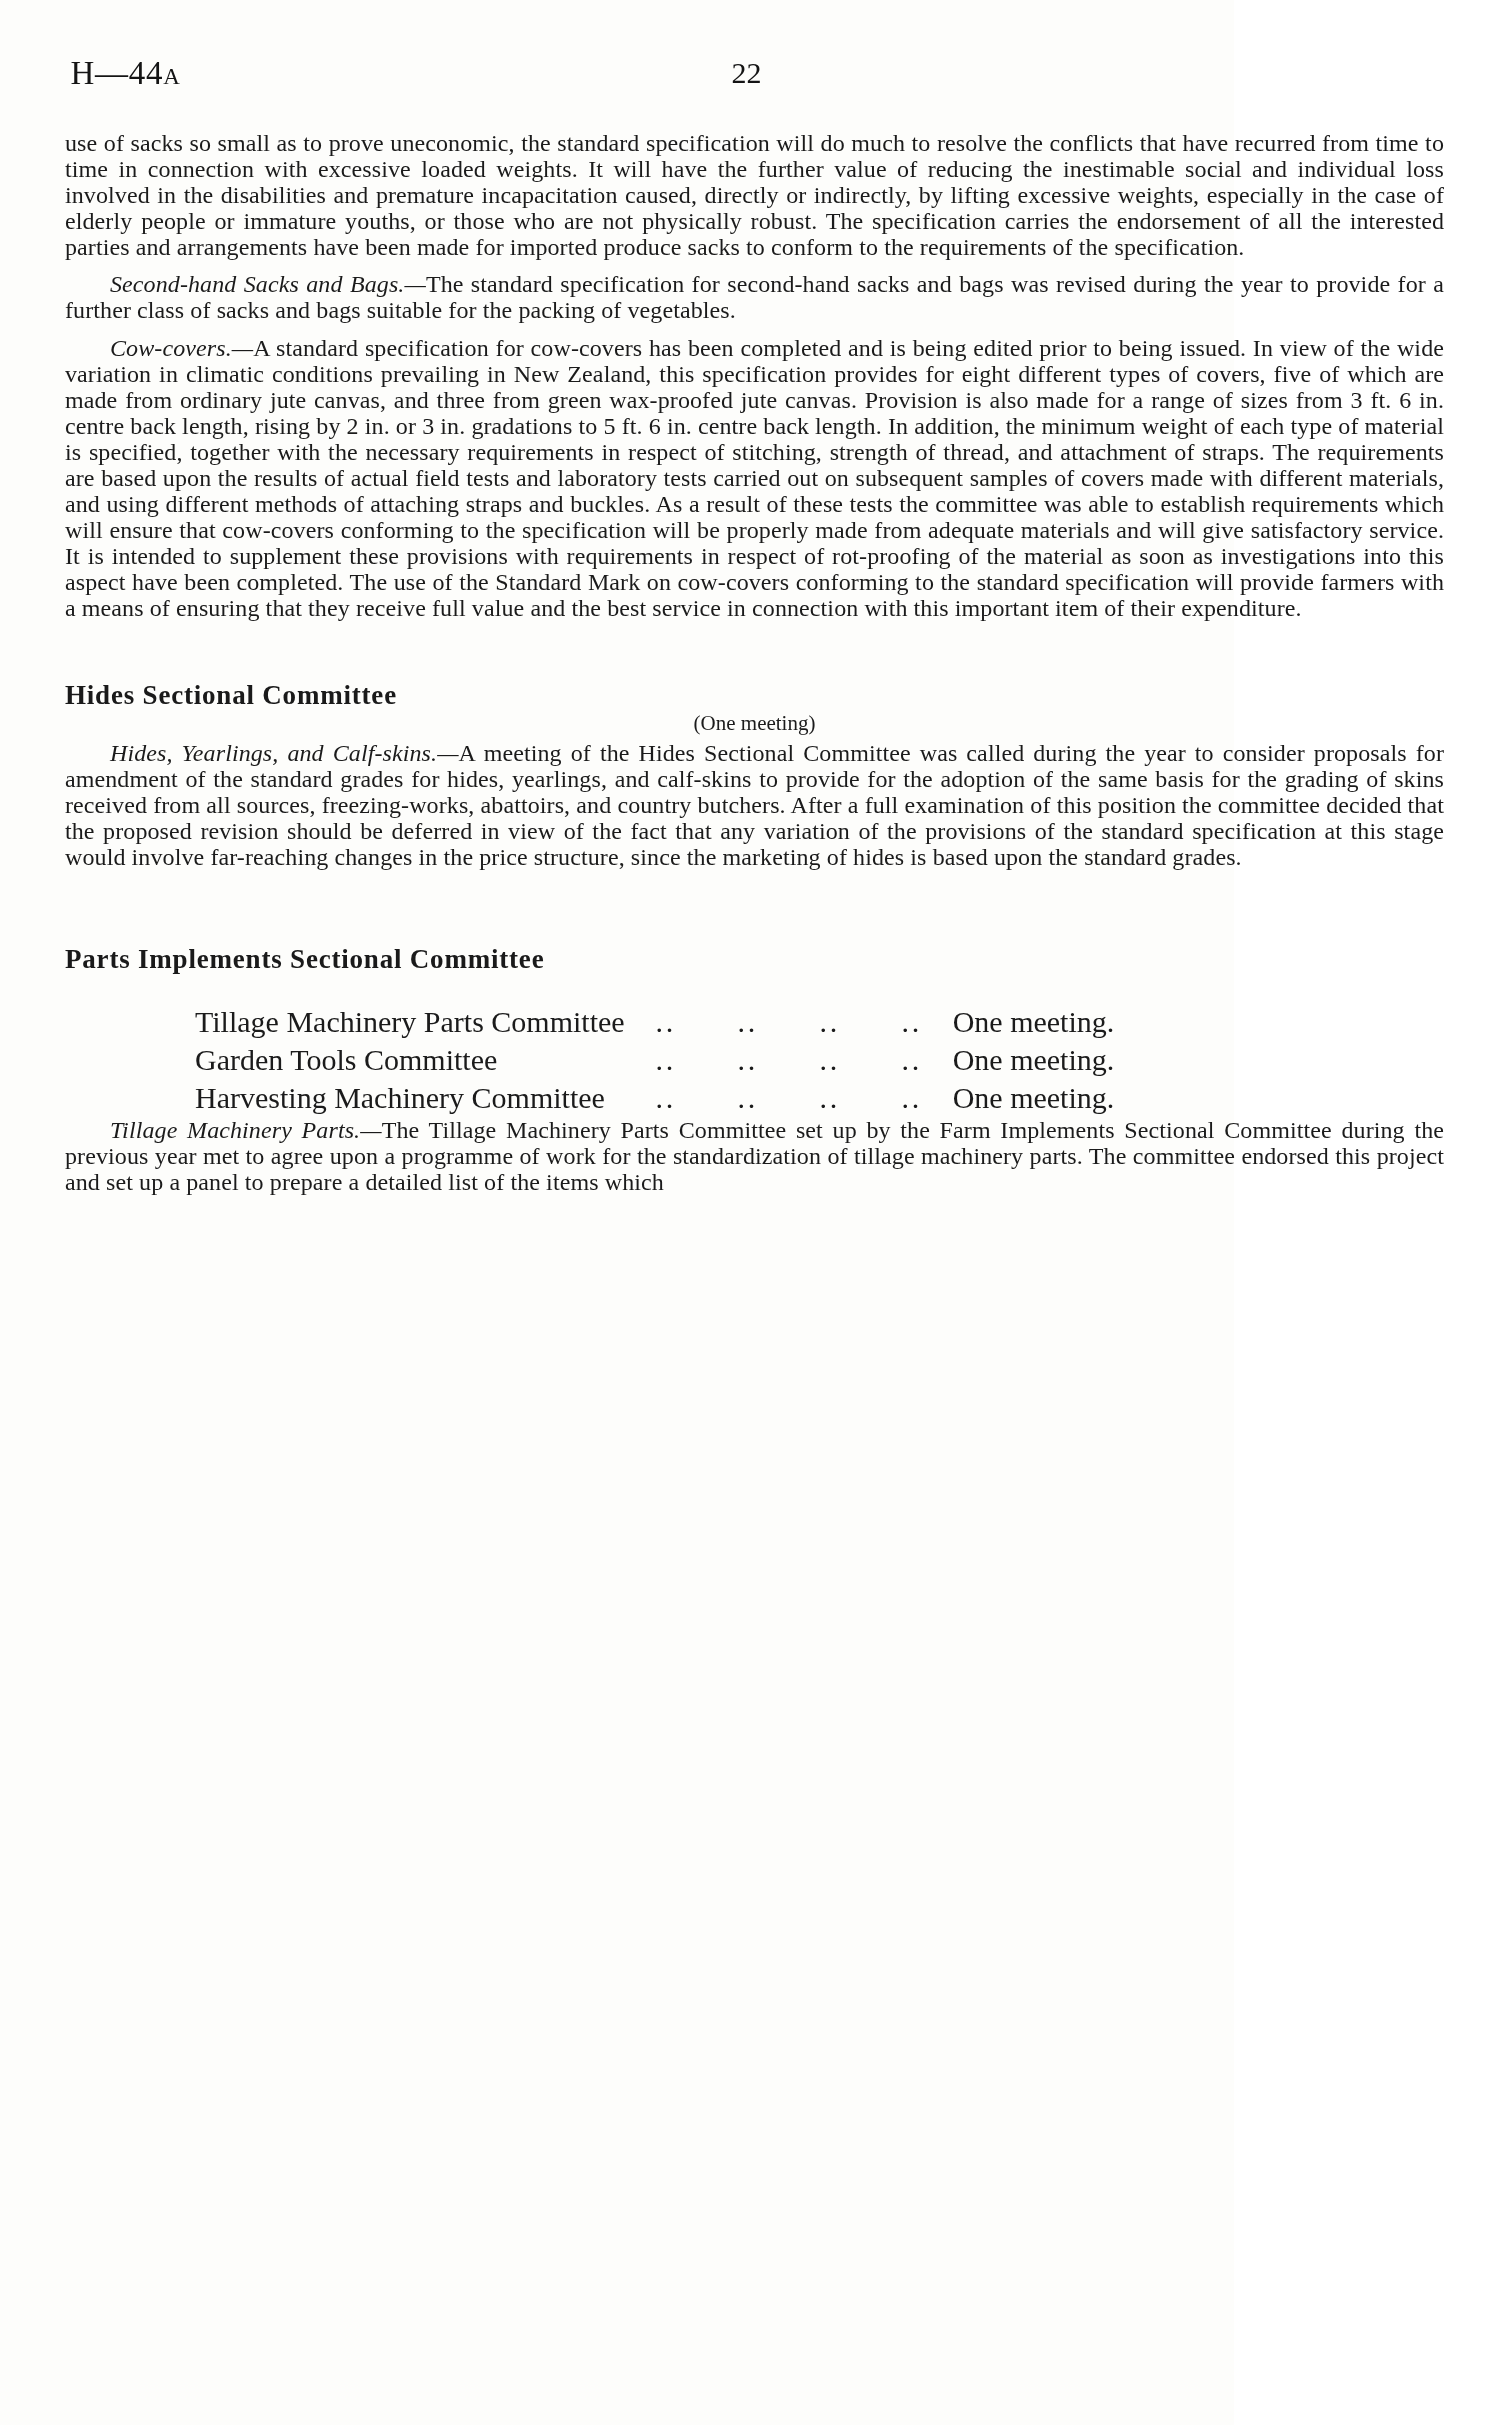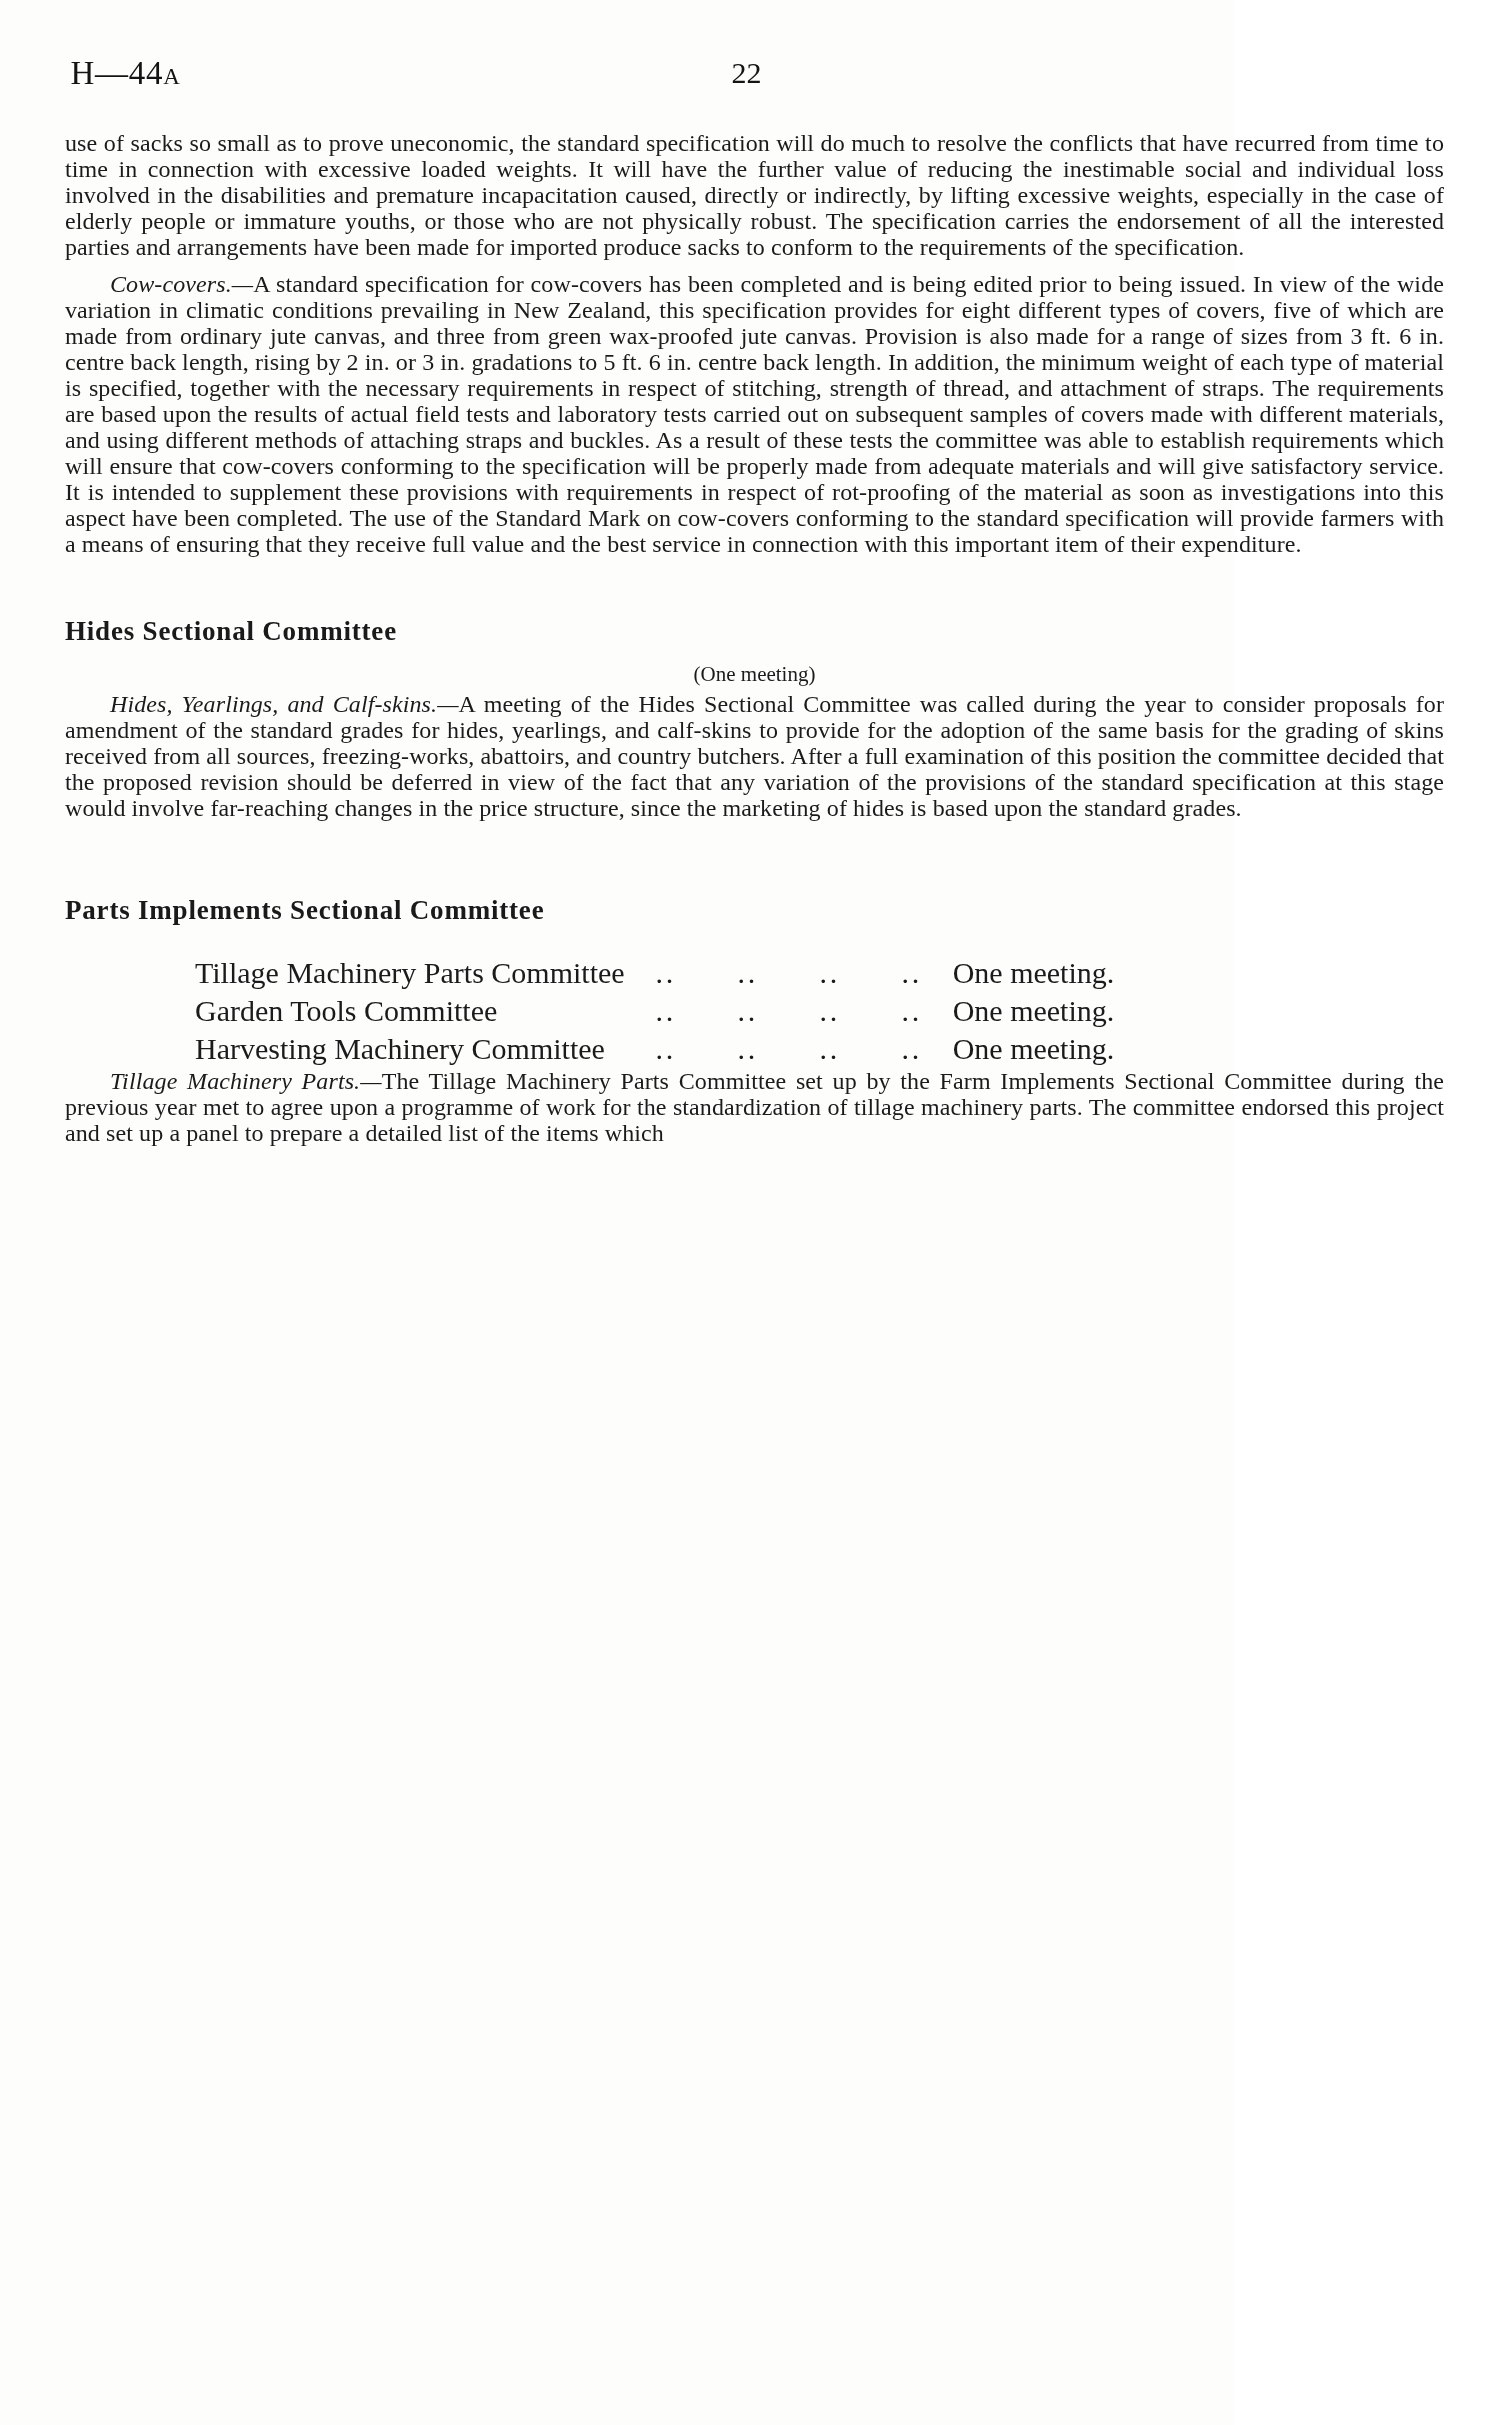--- a/index.html
+++ b/index.html
@@ -82,21 +82,20 @@
     font-size: 27px;
     font-weight: bold;
     text-align: left;
     margin: 59px 0 0 0;
     letter-spacing: 0.8px;
     font-family: "Liberation Serif", serif;
   }
   .meeting-note {
     text-align: center;
     font-size: 21px;
-    margin-top: 15px;
     margin-bottom: 4.1px;
     color: #1b1b1b;
   }
   h2.section-heading.second {
     margin-top: 74px;
   }
   
   table.committee-list {
     margin: 27.4px 0 0 130px;
     border-collapse: collapse;
@@ -125,20 +124,21 @@
 
     <div class="header">
       <div class="doc-ref"><span>H—44</span><span class="sub">A</span></div>
       <div class="page-number">22</div>
     </div>
 
     <div class="body-text">
 
       <p class="para"><span>use of sacks so small as to prove uneconomic, the standard specification will do much to resolve the conflicts that have recurred from time to time in connection with excessive loaded weights. It will have the further value of reducing the inestimable social and individual loss involved in the disabilities and premature incapacitation caused, directly or indirectly, by lifting excessive weights, especially in the case of elderly people or immature youths, or those who are not physically robust. The specification carries the endorsement of all the interested parties and arrangements have been made for imported produce sacks to conform to the requirements of the specification.</span></p>
 
+      <p class="para indent"><span class="run-in">Second-hand Sacks and Bags.—</span><span>The standard specification for second-hand sacks and bags was revised during the year to provide for a further class of sacks and bags suitable for the packing of vegetables.</span></p>
 
       <p class="para indent"><span class="run-in">Cow-covers.—</span><span>A standard specification for cow-covers has been completed and is being edited prior to being issued. In view of the wide variation in climatic conditions prevailing in New Zealand, this specification provides for eight different types of covers, five of which are made from ordinary jute canvas, and three from green wax-proofed jute canvas. Provision is also made for a range of sizes from 3 ft. 6 in. centre back length, rising by 2 in. or 3 in. gradations to 5 ft. 6 in. centre back length. In addition, the minimum weight of each type of material is specified, together with the necessary requirements in respect of stitching, strength of thread, and attachment of straps. The requirements are based upon the results of actual field tests and laboratory tests carried out on subsequent samples of covers made with different materials, and using different methods of attaching straps and buckles. As a result of these tests the committee was able to establish requirements which will ensure that cow-covers conforming to the specification will be properly made from adequate materials and will give satisfactory service. It is intended to supplement these provisions with requirements in respect of rot-proofing of the material as soon as investigations into this aspect have been completed. The use of the Standard Mark on cow-covers conforming to the standard specification will provide farmers with a means of ensuring that they receive full value and the best service in connection with this important item of their expenditure.</span></p>
 
       <h2 class="section-heading">Hides Sectional Committee</h2>
       <div class="meeting-note">(One meeting)</div>
 
       <p class="para indent"><span class="run-in">Hides, Yearlings, and Calf-skins.—</span><span>A meeting of the Hides Sectional Committee was called during the year to consider proposals for amendment of the standard grades for hides, yearlings, and calf-skins to provide for the adoption of the same basis for the grading of skins received from all sources, freezing-works, abattoirs, and country butchers. After a full examination of this position the committee decided that the proposed revision should be deferred in view of the fact that any variation of the provisions of the standard specification at this stage would involve far-reaching changes in the price structure, since the marketing of hides is based upon the standard grades.</span></p>
 
       <h2 class="section-heading second">Parts Implements Sectional Committee</h2>
 

